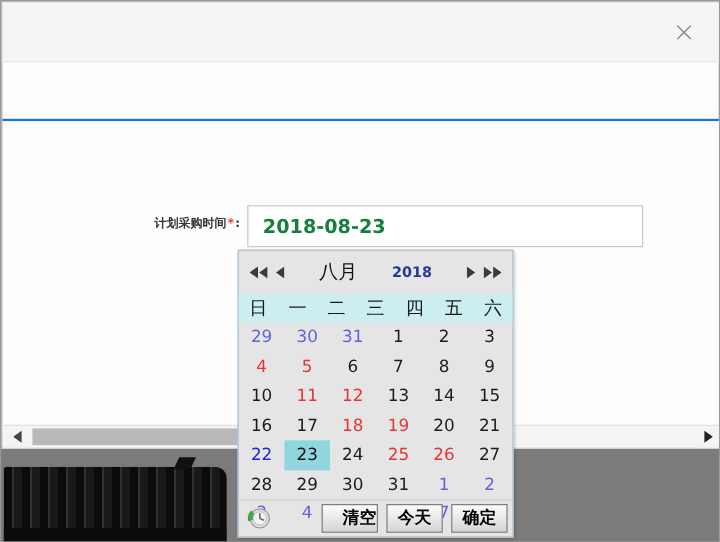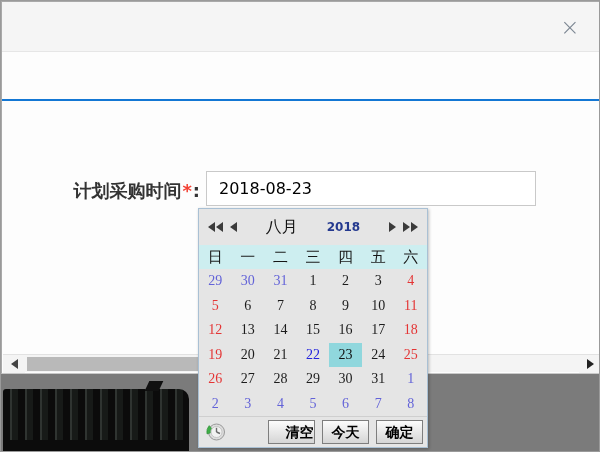--- a/index.html
+++ b/index.html
@@ -27,25 +27,25 @@
                text-align:center; font-size:23px; color:#7d8793; cursor:pointer; font-weight:300; }
 
   .tabbar { position:absolute; left:0; top:51px; width:100%; height:46px; background:#fff; }
   .tab-active { position:absolute; left:3px; top:0; width:168px; height:46px;
                 background:var(--accent,#1377d4); color:#fff; font-size:14px; letter-spacing:2px;
                 display:flex; align-items:center; justify-content:center; }
   .tab-underline { position:absolute; left:0; top:97px; width:100%; height:2px; background:var(--accent,#1377d4); }
 
   .content { position:absolute; left:1px; top:99px; width:598px; height:253px; background:#fdfdfd; }
   .form-label { position:absolute; left:0; top:177px; width:198px; text-align:right;
-                font-size:18px; font-weight:bold; color:#333; }
+                font-size:10px; font-weight:bold; color:#333; }
   .req { color:#f34235; padding:0 1px; }
   .date-input { position:absolute; left:204px; top:169px; width:330px; height:35px;
-                border:1px solid #c9c9c9; background:#fff; font-size:16px; font-weight:normal;
-                color:#000000; padding-left:12px; font-family:inherit; outline:none; }
+                border:1px solid #c9c9c9; background:#fff; font-size:16px; font-weight:bold;
+                color:#15803d; padding-left:12px; font-family:inherit; outline:none; }
 
   
   .hscroll { position:absolute; left:1px; top:352px; width:598px; height:18px;
              background:#f4f4f4; border-top:1px solid #e2e2e2; }
   .hs-btn { position:absolute; top:0; width:22px; height:18px; background:#f4f4f4;
             display:flex; align-items:center; justify-content:center; cursor:pointer; }
   .hs-left { left:0; } .hs-right { right:0; }
   .tri-l { width:0; height:0; border:5px solid transparent; border-left:none; border-right:7px solid #444; }
   .tri-r { width:0; height:0; border:5px solid transparent; border-right:none; border-left:7px solid #222; }
   .hs-thumb { position:absolute; left:24px; top:2px; width:286px; height:14px; background:#b9b9b9; }
@@ -53,21 +53,21 @@
   
   .calendar { position:absolute; left:197px; top:207px; width:230px; height:240px;
               background:#e5e5e5; border:1px solid #a9c0d4; box-shadow:1px 1px 3px rgba(0,0,0,.25); z-index:5; }
   .cal-nav { height:36px; display:flex; align-items:center; padding:0 9px; }
   .nav-grp { display:flex; align-items:center; gap:7px; }
   .nav-ico { cursor:pointer; display:flex; }
   .cal-month { font-size:16px; color:#111; margin-left:auto; cursor:pointer; }
   .cal-year { font-size:12px; font-weight:600; color:#24398f; margin:0 auto; cursor:pointer; }
   .week-row { height:24px; background:var(--week-header-bg,#cdeef0); display:flex; }
   .wday { flex:1; text-align:center; font-size:15px; line-height:24px; color:#161616; }
-  .day-grid { display:grid; grid-template-columns:repeat(7,1fr); grid-auto-rows:24.5px; height:147px;font-family:Liberation Serif, serif; }
+  .day-grid { display:grid; grid-template-columns:repeat(6,1fr); grid-auto-rows:24.5px; height:147px; }
   .day { text-align:center; line-height:24.5px; font-size:14px; color:#1c1c1c; cursor:pointer; }
   .day.weekend  { color:var(--weekend,#e43535); }
   .day.adjacent { color:var(--adjacent-month,#6363d8); }
   .day.today    { color:var(--today,#2222dd); }
   .day.selected { background:var(--selected-bg,#90d7dd); color:#111; }
   .cal-footer { height:31px; border-top:1px solid #cfcfcf; display:flex; align-items:center; padding:0 4px; }
   .cal-btn { width:47px; height:24px; margin-left:7px; font-size:14px; font-weight:bold; color:#000;
              background:linear-gradient(#fcfcfc,#d5d5d5); border:1px solid #7e7e7e; cursor:pointer;
              font-family:inherit; line-height:21px; }
   .cal-btn:first-of-type { margin-left:auto;padding-left:16px; }

